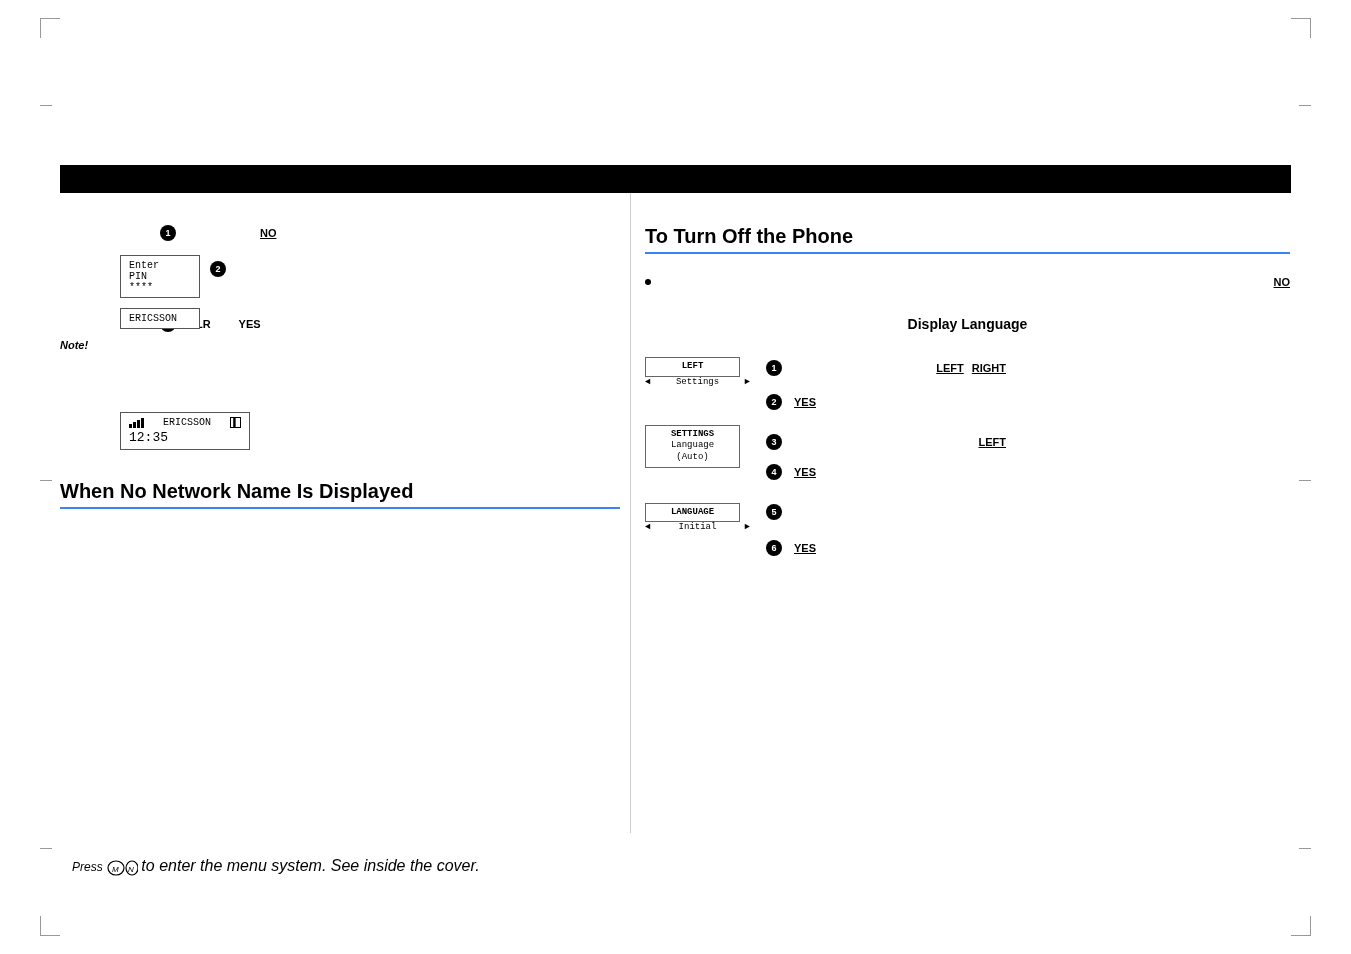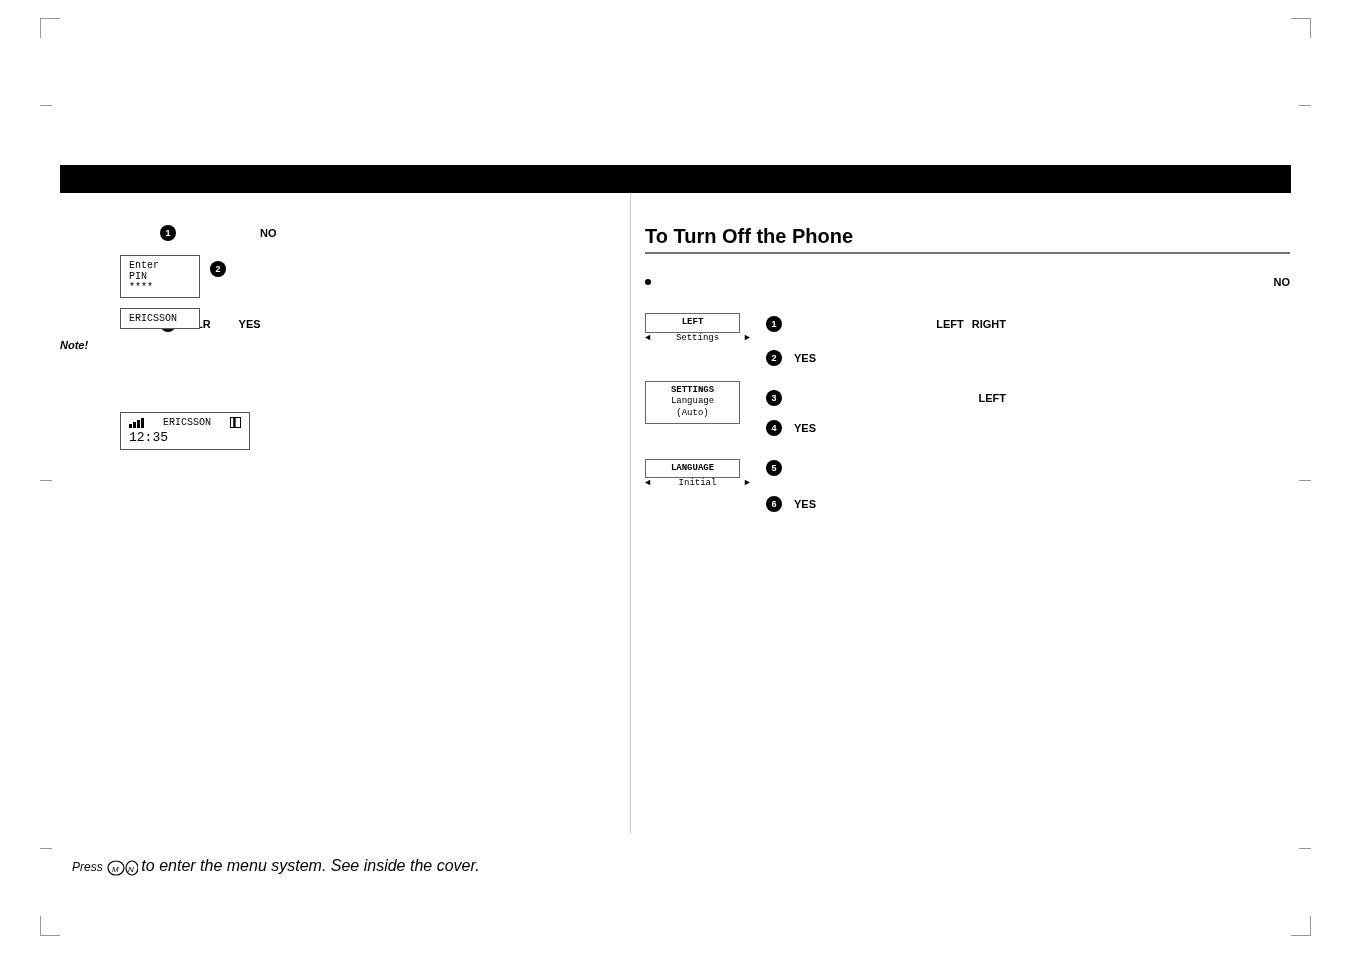--- a/index.html
+++ b/index.html
@@ -97,36 +97,37 @@
       font-size: 10px;
       padding: 4px 8px;
       display: inline-block;
       min-width: 80px;
     }
 
     
     .section-heading {
       font-size: 20px;
       font-weight: bold;
-      border-bottom: 2px solid #737373;
+      border-bottom: 2px solid #3b82f6;
       padding-bottom: 4px;
       margin-bottom: 22px;
       display: block;
     }
 
     .subsection-heading {
       font-size: 14px;
       font-weight: bold;
       margin-bottom: 8px;
       text-align: center;
     }
 
     .bold-label {
       font-weight: bold;
       font-size: 11px;
+      text-decoration: underline;
     }
 
     
     .bullet-dot {
       display: inline-block;
       width: 6px;
       height: 6px;
       border-radius: 50%;
       background: #000;
       margin-right: 6px;
@@ -251,36 +252,42 @@
           <span style="background:#000;width:3px;height:8px;display:inline-block;"></span>
           <span style="background:#000;width:3px;height:10px;display:inline-block;"></span>
         </div>
         <span style="font-size:10px;font-family:'Courier New',monospace;">ERICSSON</span>
         <div style="border:1px solid #000;font-size:8px;padding:0 2px;font-family:monospace;">▌</div>
       </div>
       <div style="font-family:'Courier New',monospace;font-size:13px;text-align:left;margin-top:2px;">12:35</div>
     </div>
   </div>
 
+  <div style="margin-top:30px;">
+    <span class="section-heading">When No Network Name Is Displayed</span>
+  </div>
 
 </div>
 
 <div class="right-col">
 
   <div style="margin-top:32px;">
     <span class="section-heading">To Turn Off the Phone</span>
 
     <div style="display:flex; align-items:center; margin-top:12px; gap:12px;">
       <span class="bullet-dot"></span>
       <span style="flex:1; font-size:11px;"></span>
       <span class="bold-label" style="margin-left:auto;">NO</span>
     </div>
   </div>
 
 
+  <div style="margin-top:28px; text-align:center;">
+    <span class="subsection-heading">Display Language</span>
+  </div>
 
   <div style="margin-top:24px; display:flex; gap:16px; align-items:flex-start;">
 
     <div style="display:flex; flex-direction:column; gap:12px; min-width:105px;">
 
       <div style="margin-top:0px;">
         <div class="menu-display">
           <div style="font-weight:bold;">LEFT</div>
         </div>
         <div class="menu-display-row">

